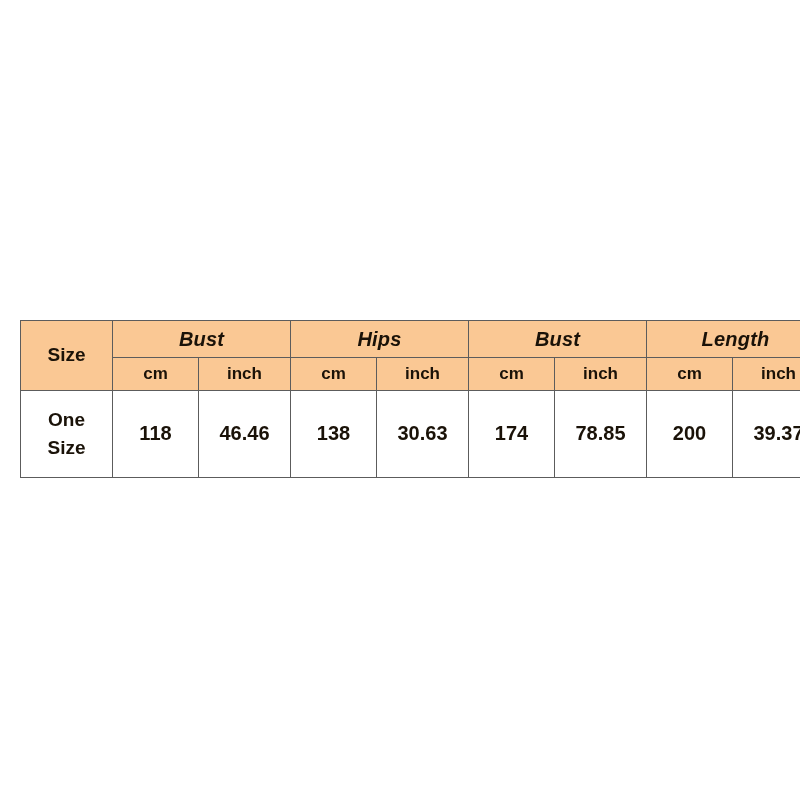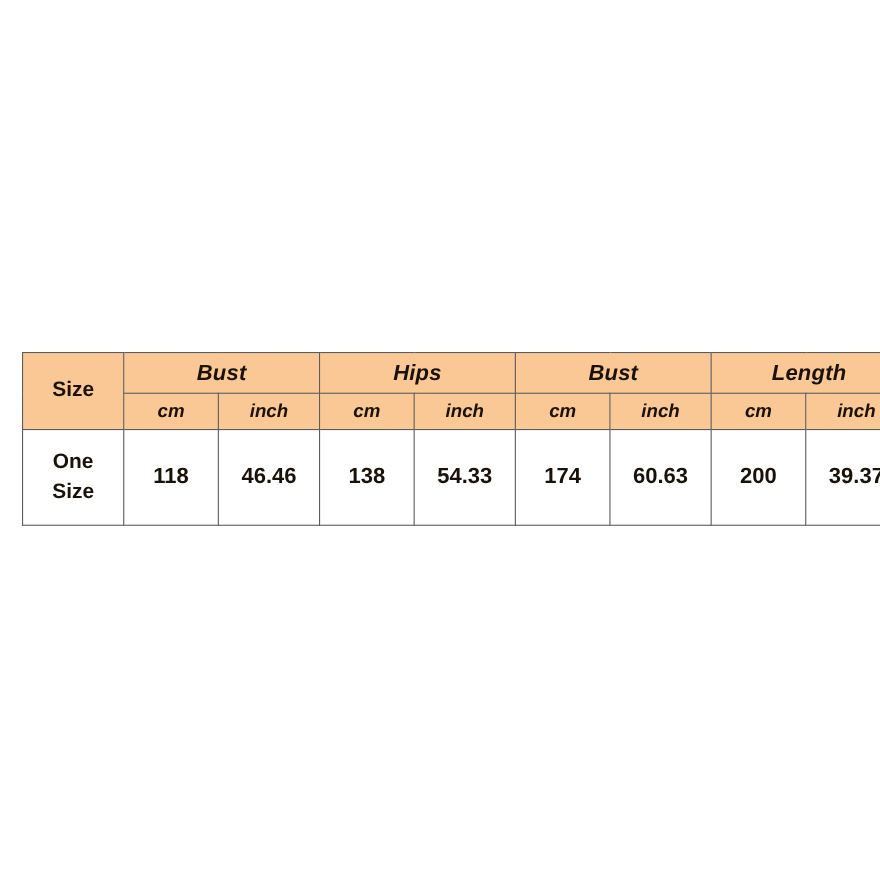--- a/index.html
+++ b/index.html
@@ -46,21 +46,20 @@
   }
 
   td.hdr-group {
     font-size: 20px;
     letter-spacing: 0.2px;
     font-style: italic;
   }
 
   td.hdr-unit {
     font-size: 17px;
-    font-style: italic;
   }
 
   td.hdr-size {
     font-size: 19px;
   }
 
   td.data {
     background: #ffffff;
     font-size: 20px;
     color: #120d06;
@@ -118,22 +117,22 @@
       </tr>
 
       <tr>
         <td class="data data-size">
           <span class="line">One</span>
           <span class="line">Size</span>
         </td>
         <td class="data">118</td>
         <td class="data">46.46</td>
         <td class="data">138</td>
-        <td class="data">54.33</td>
+        <td class="data">30.63</td>
         <td class="data">174</td>
-        <td class="data">60.63</td>
+        <td class="data">78.85</td>
         <td class="data">200</td>
         <td class="data">39.37</td>
       </tr>
     </tbody>
   </table>
 
 </div>
 
 </body></html>

